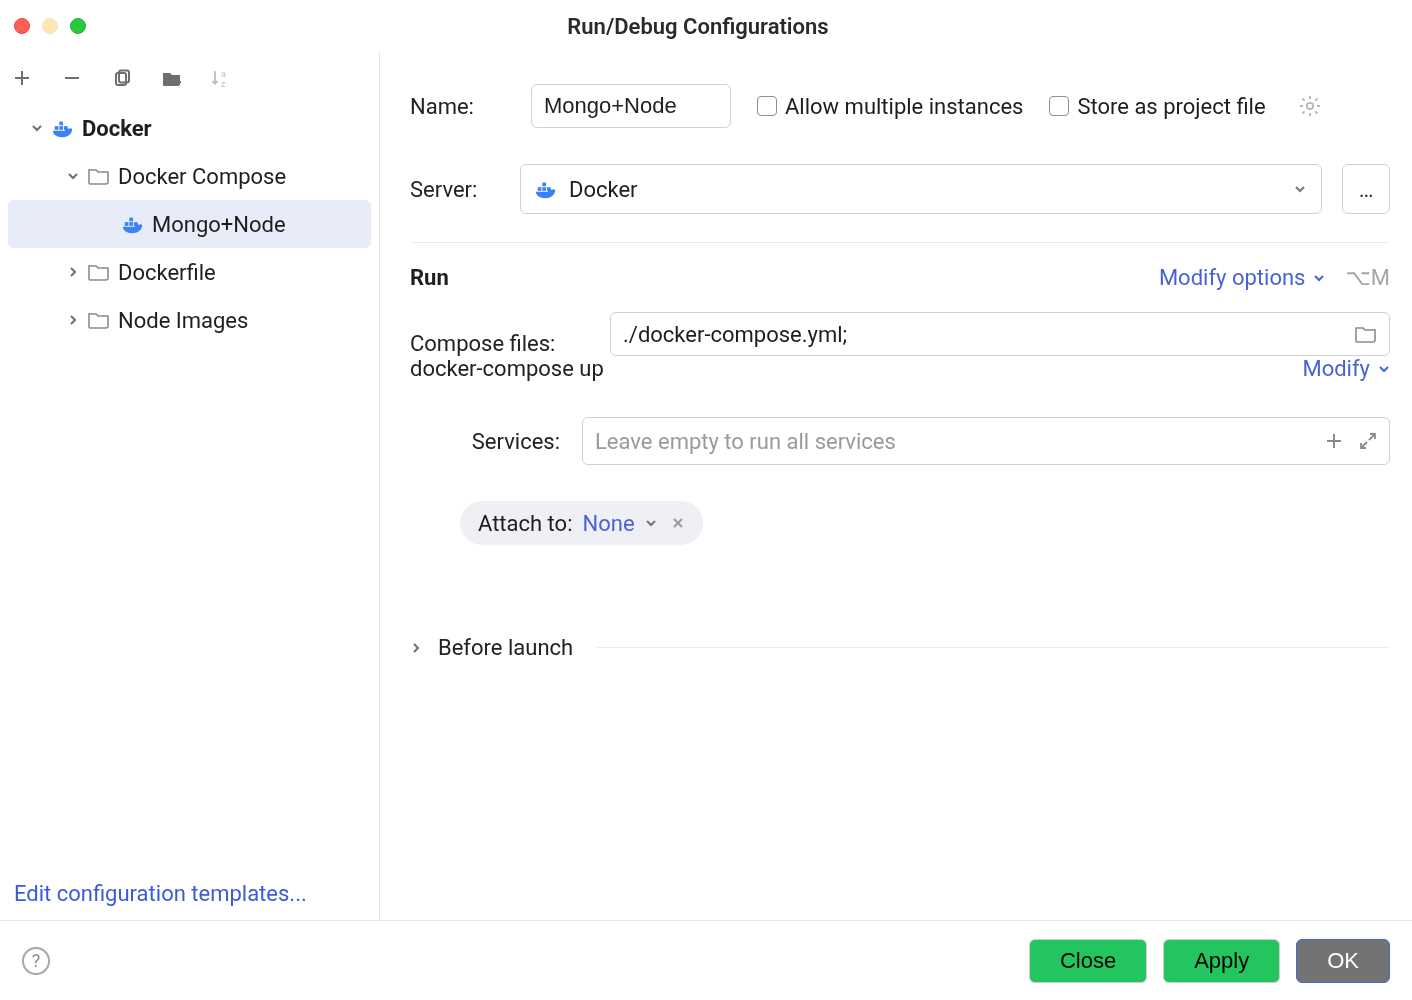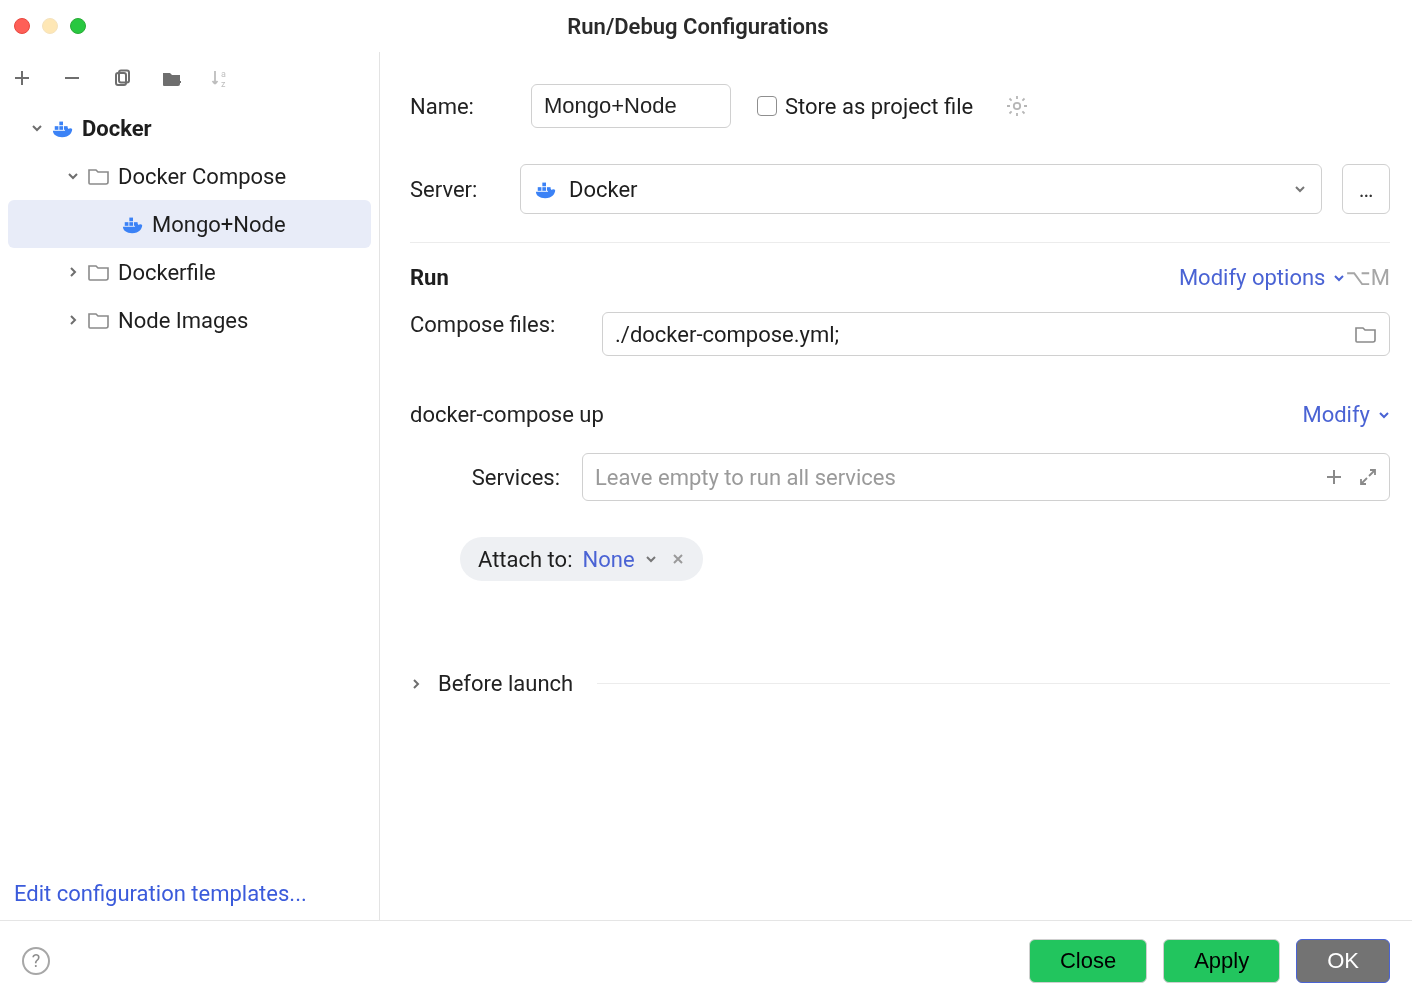--- a/index.html
+++ b/index.html
@@ -91,32 +91,32 @@
     display:flex;align-items:center;padding:0 14px;gap:12px;font-size:22px;
     background:#fff;position:relative;cursor:pointer;
   }
   .select-like .chev{position:absolute;right:14px;color:#777;}
   .btn-ell{width:48px;height:50px;border:1px solid #d0d0d0;border-radius:6px;display:flex;align-items:center;justify-content:center;font-size:22px;color:#333;background:#fff;cursor:pointer;}
 
   .divider{height:1px;background:#ececec;margin:8px 0 22px;}
 
   .section-head{display:flex;align-items:center;justify-content:space-between;margin-bottom:22px;}
   .section-head .h{font-weight:700;font-size:22px;text-align:right;}
-  .modify-opts{display:flex;align-items:center;color:#4a63d4;font-size:22px;cursor:pointer;}
+  .modify-opts{display:flex;align-items:center;gap:20px;color:#4a63d4;font-size:22px;cursor:pointer;}
   .modify-opts .short{color:#a6a6a6;font-size:22px;display:inline-flex;align-items:center;gap:4px;}
 
-  .compose-row{display:flex;align-items:flex-start;gap:16px;margin-bottom:46px;}
+  .compose-row{display:flex;align-items:flex-end;gap:24px;}
   .compose-field{
     flex:1;height:44px;border:1px solid #d0d0d0;border-radius:6px;
     display:flex;align-items:center;padding:0 12px;font-size:22px;position:relative;
     background:#fff;
   }
   .compose-field .folder-ic{position:absolute;right:12px;color:#888;}
 
-  .subhead{display:flex;align-items:center;justify-content:space-between;margin-bottom:26px;}
+  .subhead{display:flex;align-items:center;justify-content:space-between;margin-bottom:36px;}
   .modify-link{color:#4a63d4;font-size:22px;cursor:pointer;display:inline-flex;align-items:center;gap:8px;}
   .services-row{display:flex;align-items:center;gap:22px;margin-left:40px;margin-bottom:36px;}
   .services-field{
     flex:1;height:48px;border:1px solid #d0d0d0;border-radius:6px;background:#fff;
     display:flex;align-items:center;padding:0 12px;font-size:22px;color:#9a9a9a;position:relative;
   }
   .services-field .icons{position:absolute;right:12px;display:flex;gap:16px;color:#8a8a8a;}
 
   .chip{
     display:inline-flex;align-items:center;gap:10px;background:#eef0f3;border-radius:22px;
@@ -271,20 +271,24 @@
     <div class="edit-templates">
       <a>Edit configuration templates...</a>
     </div>
   </div>
 
   <div class="content">
     
     <div class="row name-row">
       <span class="label field-name">Name:</span>
       <input type="text" class="txt name-input" value="Mongo+Node" style="">
+      <label class="chk">
+        <span class="box"></span>
+        <span>Allow multiple instances</span>
+      </label>
       <label class="chk">
         <span class="box"></span>
         <span>Store as project file</span>
       </label>
       <span class="gear">
         <svg viewBox="0 0 24 24" width="24" height="24">
             <circle cx="12" cy="12" r="3.2" fill="none" stroke="#b6b6b6" stroke-width="1.8"></circle>
             <path d="M12 2v3M12 19v3M2 12h3M19 12h3M4.5 4.5l2.1 2.1M17.4 17.4l2.1 2.1M19.5 4.5l-2.1 2.1M6.6 17.4l-2.1 2.1" stroke="#b6b6b6" stroke-width="1.8" fill="none"></path>
           </svg>
       </span>

